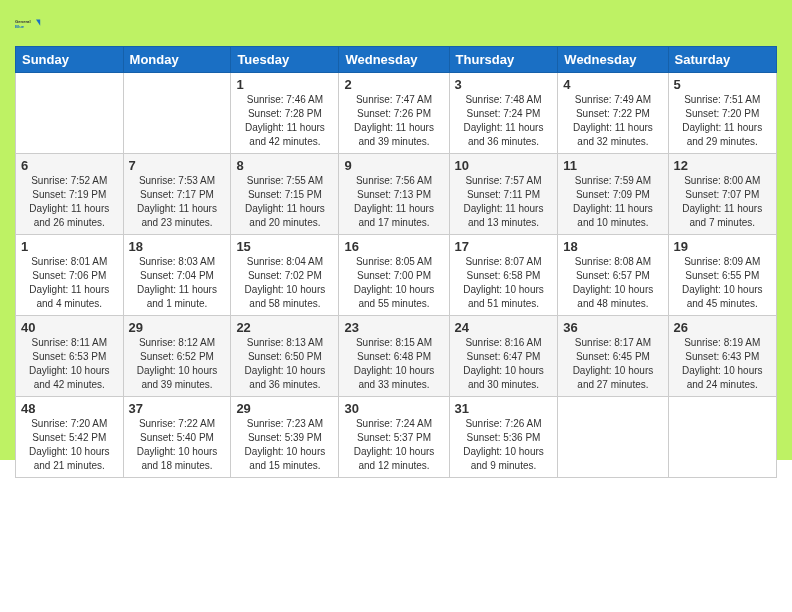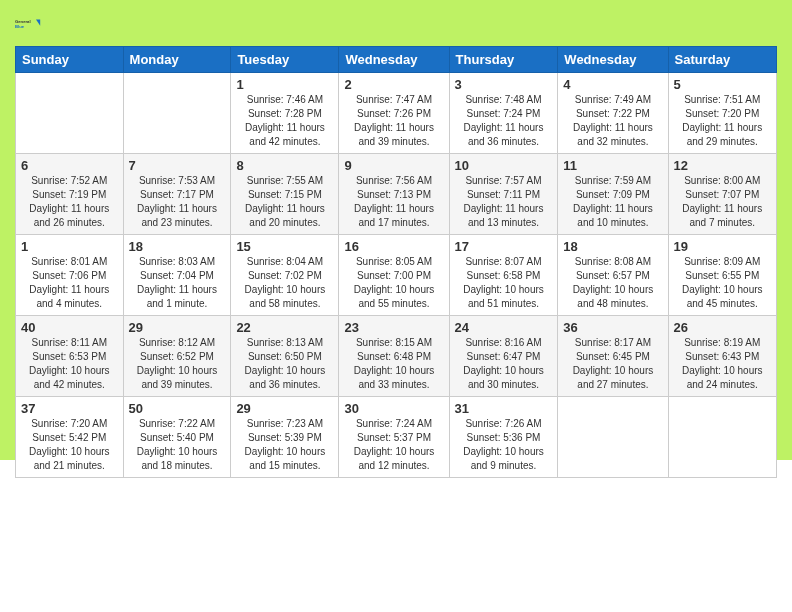--- a/index.html
+++ b/index.html
@@ -229,25 +229,25 @@
             <span class="day-number">36</span>
             <div class="day-info">Sunrise: 8:17 AM<br>Sunset: 6:45 PM<br>Daylight: 10 hours and 27 minutes.</div>
           </td>
           <td>
             <span class="day-number">26</span>
             <div class="day-info">Sunrise: 8:19 AM<br>Sunset: 6:43 PM<br>Daylight: 10 hours and 24 minutes.</div>
           </td>
         </tr>
         <tr class="row-odd">
           <td>
+            <span class="day-number">48</span>
+            <div class="day-info">Sunrise: 7:20 AM<br>Sunset: 5:42 PM<br>Daylight: 10 hours and 21 minutes.</div>
+          </td>
+          <td>
             <span class="day-number">37</span>
-            <div class="day-info">Sunrise: 7:20 AM<br>Sunset: 5:42 PM<br>Daylight: 10 hours and 21 minutes.</div>
-          </td>
-          <td>
-            <span class="day-number">50</span>
             <div class="day-info">Sunrise: 7:22 AM<br>Sunset: 5:40 PM<br>Daylight: 10 hours and 18 minutes.</div>
           </td>
           <td>
             <span class="day-number">29</span>
             <div class="day-info">Sunrise: 7:23 AM<br>Sunset: 5:39 PM<br>Daylight: 10 hours and 15 minutes.</div>
           </td>
           <td>
             <span class="day-number">30</span>
             <div class="day-info">Sunrise: 7:24 AM<br>Sunset: 5:37 PM<br>Daylight: 10 hours and 12 minutes.</div>
           </td>

